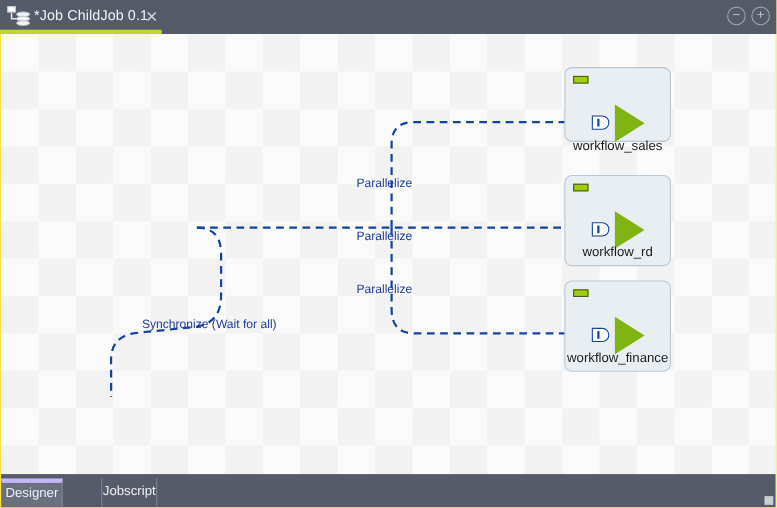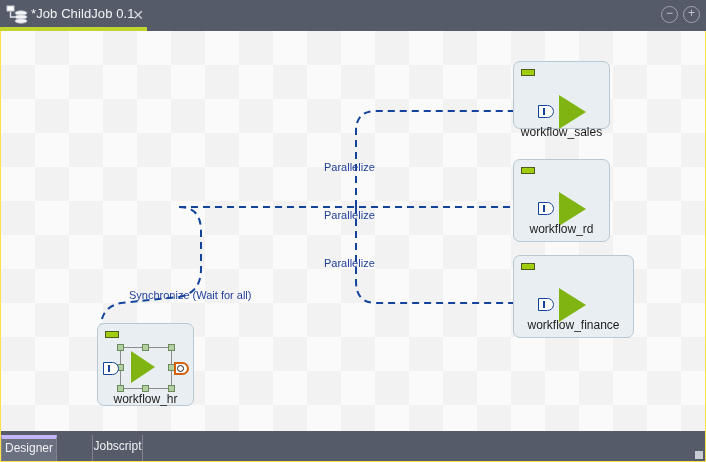--- a/index.html
+++ b/index.html
@@ -284,56 +284,36 @@
         <path d="M 178 176 Q 200 176 200 200 L 200 238 Q 200 262 178 266 L 120 272 Q 100 276 100 296 L 100 330"></path>
       </g>
     </svg>
 
     <div class="link-label" style="left:323px; top:130px;">Parallelize</div>
     <div class="link-label" style="left:323px; top:178px;">Parallelize</div>
     <div class="link-label" style="left:323px; top:226px;">Parallelize</div>
     <div class="link-label" style="left:88px; top:258px;margin-left:40px;">Synchronize (Wait for all)</div>
 
 
-    <div class="node" style="left:96px; top:292px; width:97px; height:83px;">
-      <div class="node-flag"></div>
-
-      <div class="sel-box" style="left:22px; top:23px; width:52px; height:42px;"></div>
-      <div class="play-tri" style="left:33px; top:27px; border-left-width:24px; border-top-width:16px; border-bottom-width:16px;"></div>
-
-      <div class="handle" style="left:19px; top:20px;"></div>
-      <div class="handle" style="left:44px; top:20px;"></div>
-      <div class="handle" style="left:70px; top:20px;"></div>
-      <div class="handle" style="left:19px; top:40px;"></div>
-      <div class="handle" style="left:70px; top:40px;"></div>
-      <div class="handle" style="left:19px; top:61px;"></div>
-      <div class="handle" style="left:44px; top:61px;"></div>
-      <div class="handle" style="left:70px; top:61px;"></div>
-
-      <div class="port-in" style="left:5px; top:38px;"></div>
-      <div class="port-out" style="left:76px; top:38px;"></div>
-
-      <div class="node-label" style="top:68px;">workflow_hr</div>
-    </div>
 
     <div class="node" style="left:512px; top:30px; width:97px; height:68px;">
       <div class="node-flag"></div>
       <div class="port-in" style="left:24px; top:43px;"></div>
       <div class="play-tri" style="left:45px; top:33px;"></div>
       <div class="node-label" style="top:63px;">workflow_sales</div>
     </div>
 
     <div class="node" style="left:512px; top:128px; width:97px; height:83px;">
       <div class="node-flag"></div>
       <div class="port-in" style="left:24px; top:42px;"></div>
       <div class="play-tri" style="left:45px; top:32px;"></div>
       <div class="node-label" style="top:62px;">workflow_rd</div>
     </div>
 
-    <div class="node" style="left:512px; top:224px; width:121px; height:83px;">
+    <div class="node" style="left:512px; top:224px; width:97px; height:83px;">
       <div class="node-flag"></div>
       <div class="port-in" style="left:24px; top:42px;"></div>
       <div class="play-tri" style="left:45px; top:32px;"></div>
       <div class="node-label" style="top:62px;">workflow_finance</div>
     </div>
 
   </div>
 
   <div class="bottombar">
     <div class="btab active" style="left:0px; width:56px;">Designer</div>

